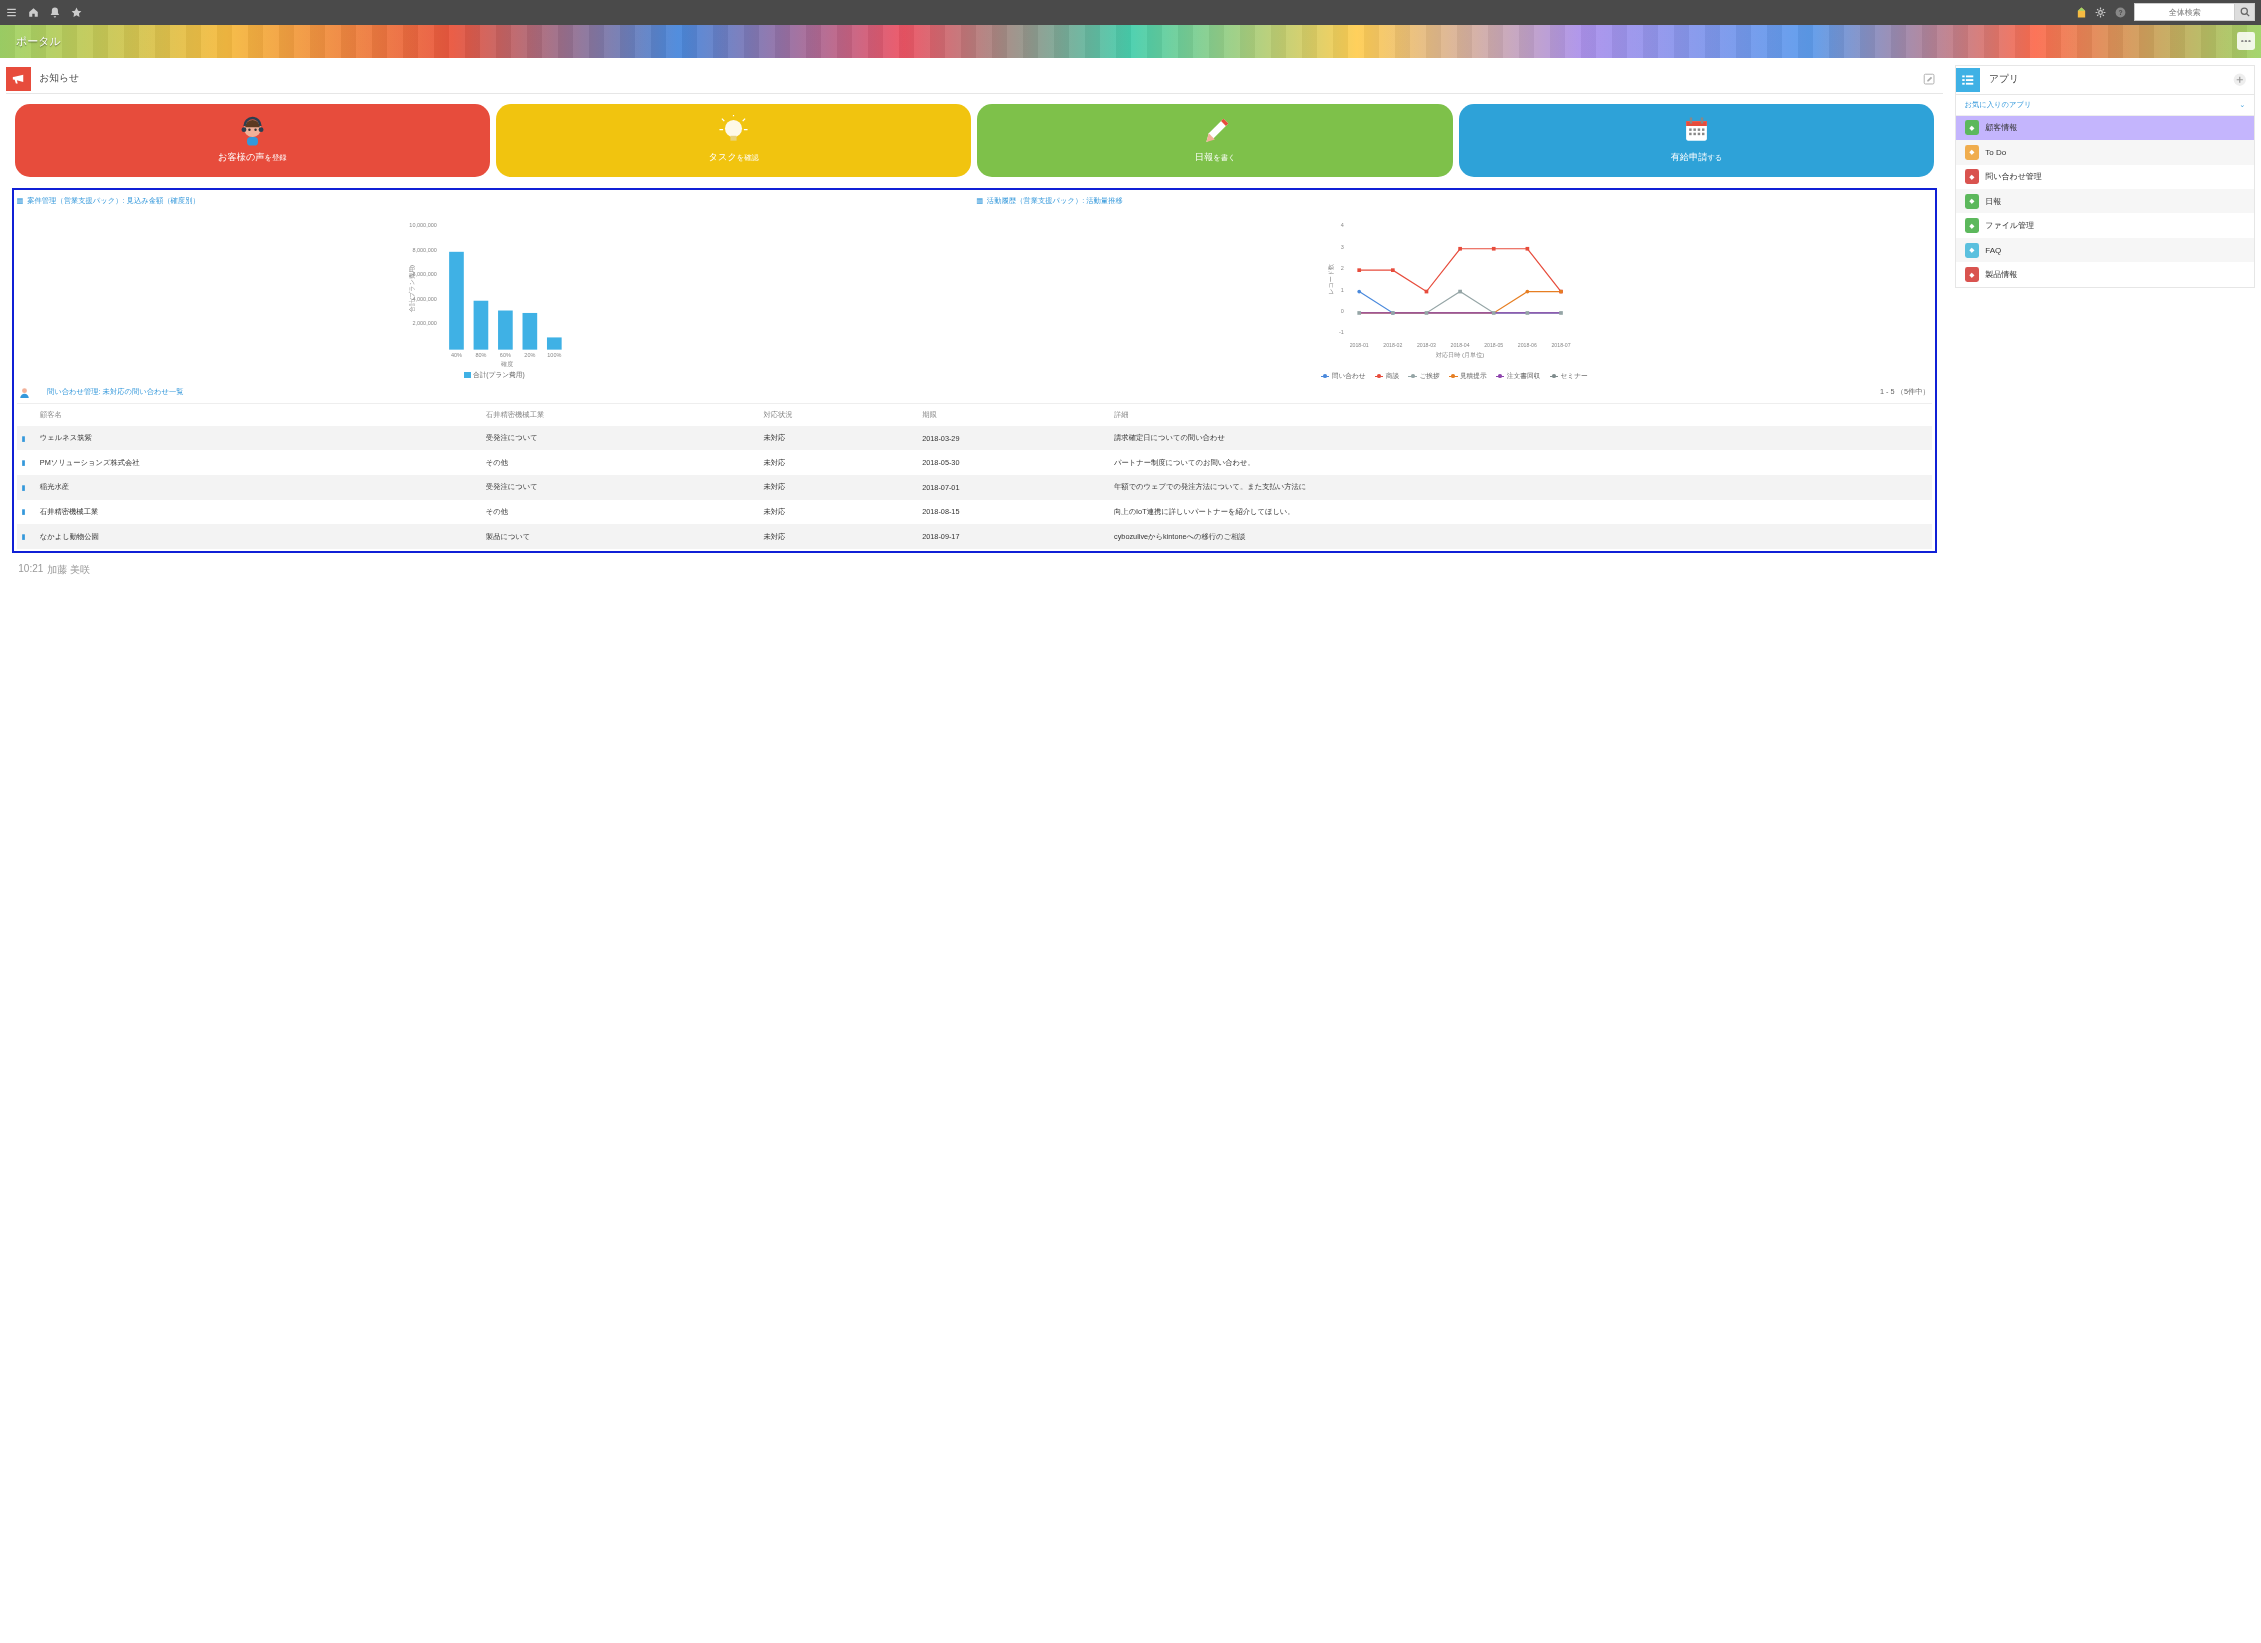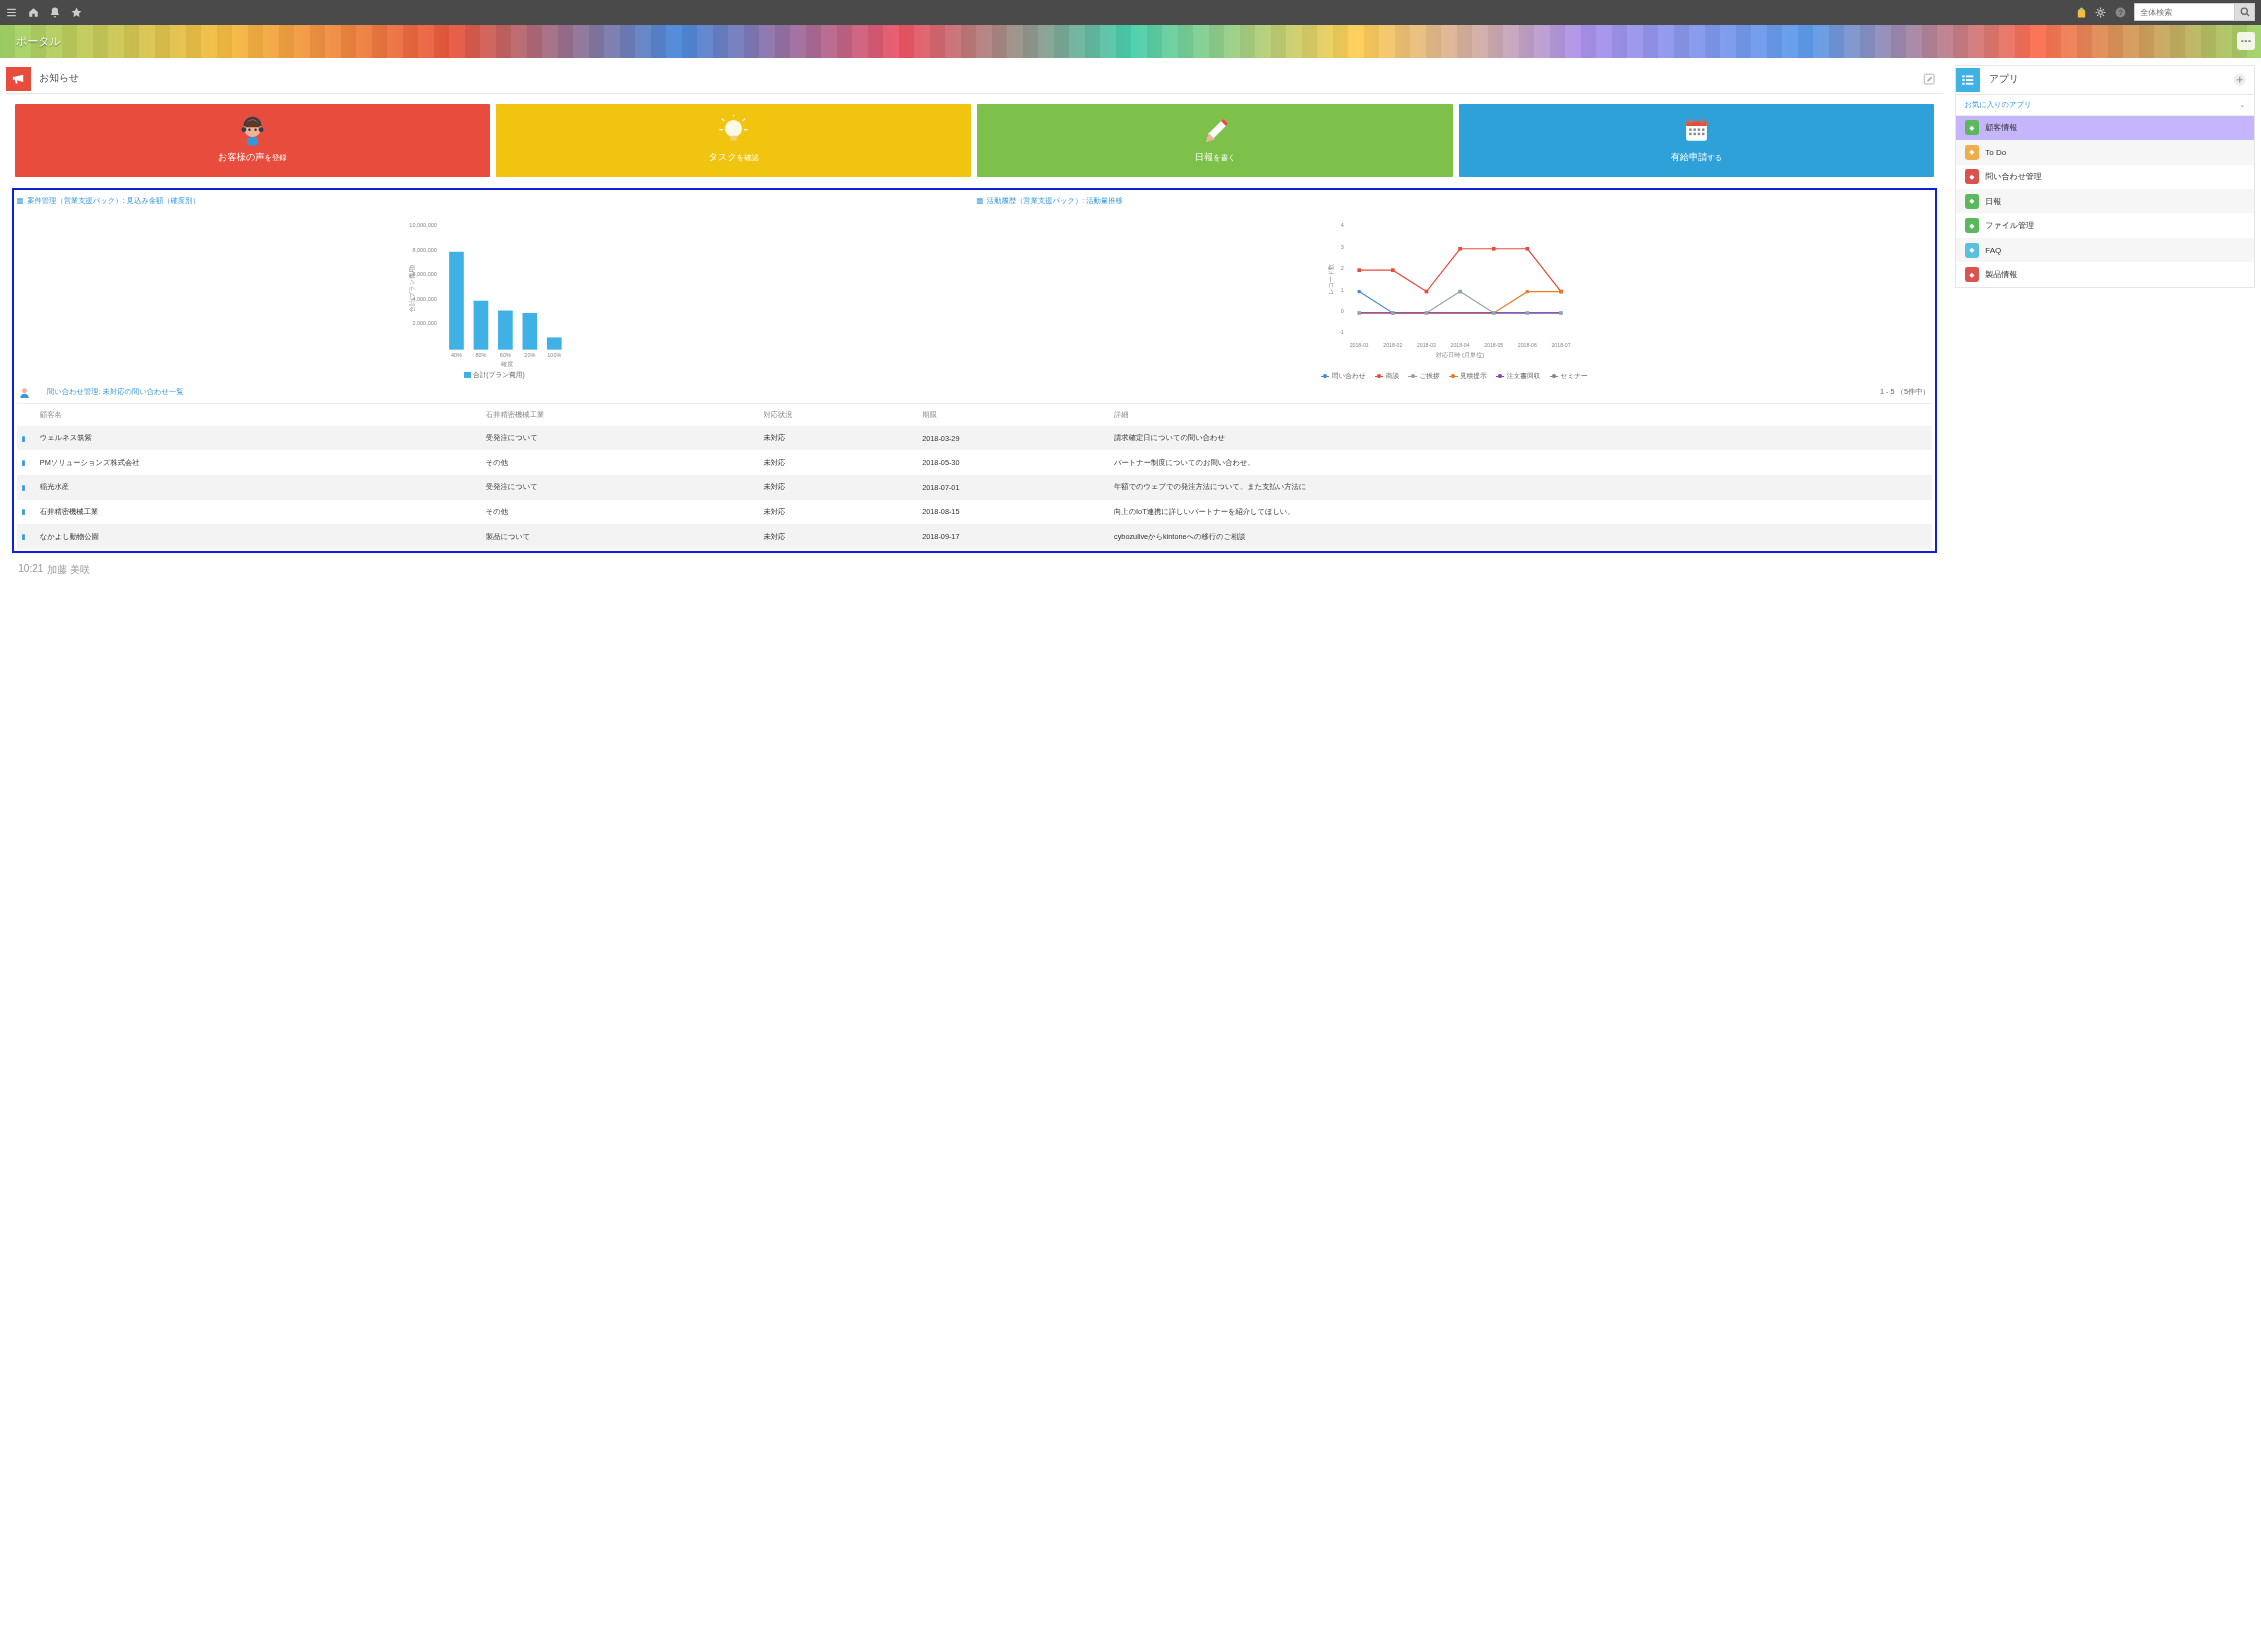--- a/index.html
+++ b/index.html
@@ -4,21 +4,21 @@
 <style>
 * { box-sizing: border-box; margin: 0; padding: 0; }
 body { font-family: "Hiragino Kaku Gothic Pro", "Meiryo", sans-serif; font-size: 8px; background: #fff; color: #333; }
 
 
 .top-bar { height: 24.5px; background: #4a4a4a; display: flex; align-items: center; padding: 0 6.1px; justify-content: space-between; }
 .top-bar-left { display: flex; align-items: center; gap: 11px; }
 .top-bar-right { display: flex; align-items: center; gap: 8.6px; }
 .top-icon { color: #ccc; cursor: pointer; display: flex; align-items: center; }
 .search-wrap { display: flex; }
-.search-input { width: 101px; height: 18.4px; border: 0.6px solid #ccc; padding: 0 4.9px; font-size: 8px; background: #fff; }
+.search-input { width: 101px; height: 18.4px; border: 0.6px solid #ccc; padding: 0 4.9px; font-size: 8px; background: #fff; text-align: center; }
 .search-btn { width: 19.6px; height: 18.4px; background: #ddd; border: 0.6px solid #ccc; border-left: none; display: flex; align-items: center; justify-content: center; cursor: pointer; }
 
 
 .banner { height: 33px; background: linear-gradient(90deg,#a0d468 0%,#f6bb42 10%,#e9573f 20%,#4a89dc 30%,#ed5565 40%,#48cfad 50%,#ffce54 60%,#ac92ec 70%,#5d9cec 80%,#fc6e51 90%,#a0d468 100%); position: relative; display: flex; align-items: center; padding-left: 16px; }
 .banner::before { content:''; position:absolute; inset:0; background: repeating-linear-gradient(90deg, rgba(0,0,0,0.15) 0 15.3px, rgba(255,255,255,0.15) 15.3px 31px); opacity:0.3; }
 .banner-title { color: #fff; font-size: 11px; text-shadow: 0 0.6px 1.2px rgba(0,0,0,0.5); position: relative; }
 .banner-more { margin-left:auto; margin-right:6.1px; width:18.4px; height:18.4px; background:rgba(255,255,255,0.85); border-radius:2.4px; display:flex; align-items:center; justify-content:center; cursor:pointer; position:relative; }
 
 
 .main { display: flex; gap: 12.2px; padding: 7.3px 6.1px 0 6.1px; align-items: flex-start; }
@@ -26,21 +26,21 @@
 .col-right { width: 300px; }
 
 
 .panel-head { display: flex; align-items: center; height: 29px; border-bottom: 0.6px solid #e6e6e6; padding-right: 7.3px; }
 .panel-head-icon { width: 24.5px; height: 24.5px; margin-right: 8.6px; display: flex; align-items: center; justify-content: center; color: #fff; }
 .panel-title { font-size: 9.8px; color: #4a4a4a; }
 .panel-head-action { margin-left: auto; cursor: pointer; color: #888; }
 
 
 .cards { display: flex; gap: 6.1px; padding: 9.8px 8.6px 11px 8.6px; }
-.card { flex:1; border-radius: 1px; color:#fff; text-align:center; cursor:pointer; padding: 9.8px 4.9px 12.2px 4.9px; min-height: 73px; display:flex; flex-direction:column; align-items:center; justify-content:space-between; }
+.card { flex:1; border-radius: 15px; color:#fff; text-align:center; cursor:pointer; padding: 9.8px 4.9px 12.2px 4.9px; min-height: 73px; display:flex; flex-direction:column; align-items:center; justify-content:space-between; }
 .card-red { background:#e74c3c; } .card-yellow { background:#f1c40f; } .card-green { background:#7ec14a; } .card-blue { background:#2ea2d8; }
 .card-icon { height: 37px; display:flex; align-items:center; justify-content:center; }
 .card-label { font-size: 9.2px; font-weight: 500; }
 .card-label small { font-size: 7.3px; font-weight: normal; }
 
 
 .charts-border { border: 2.4px solid #1020d6; margin: 0 6.1px; padding: 3.7px 2.4px 2.4px 2.4px; background: #fff; }
 .charts-row { display:flex; gap: 3.7px; }
 .chart-box { flex:1; }
 .chart-title { color: #3498db; font-size: 7.3px; padding: 2.4px 0 3.7px 0; display:flex; align-items:center; gap:3.7px; }

